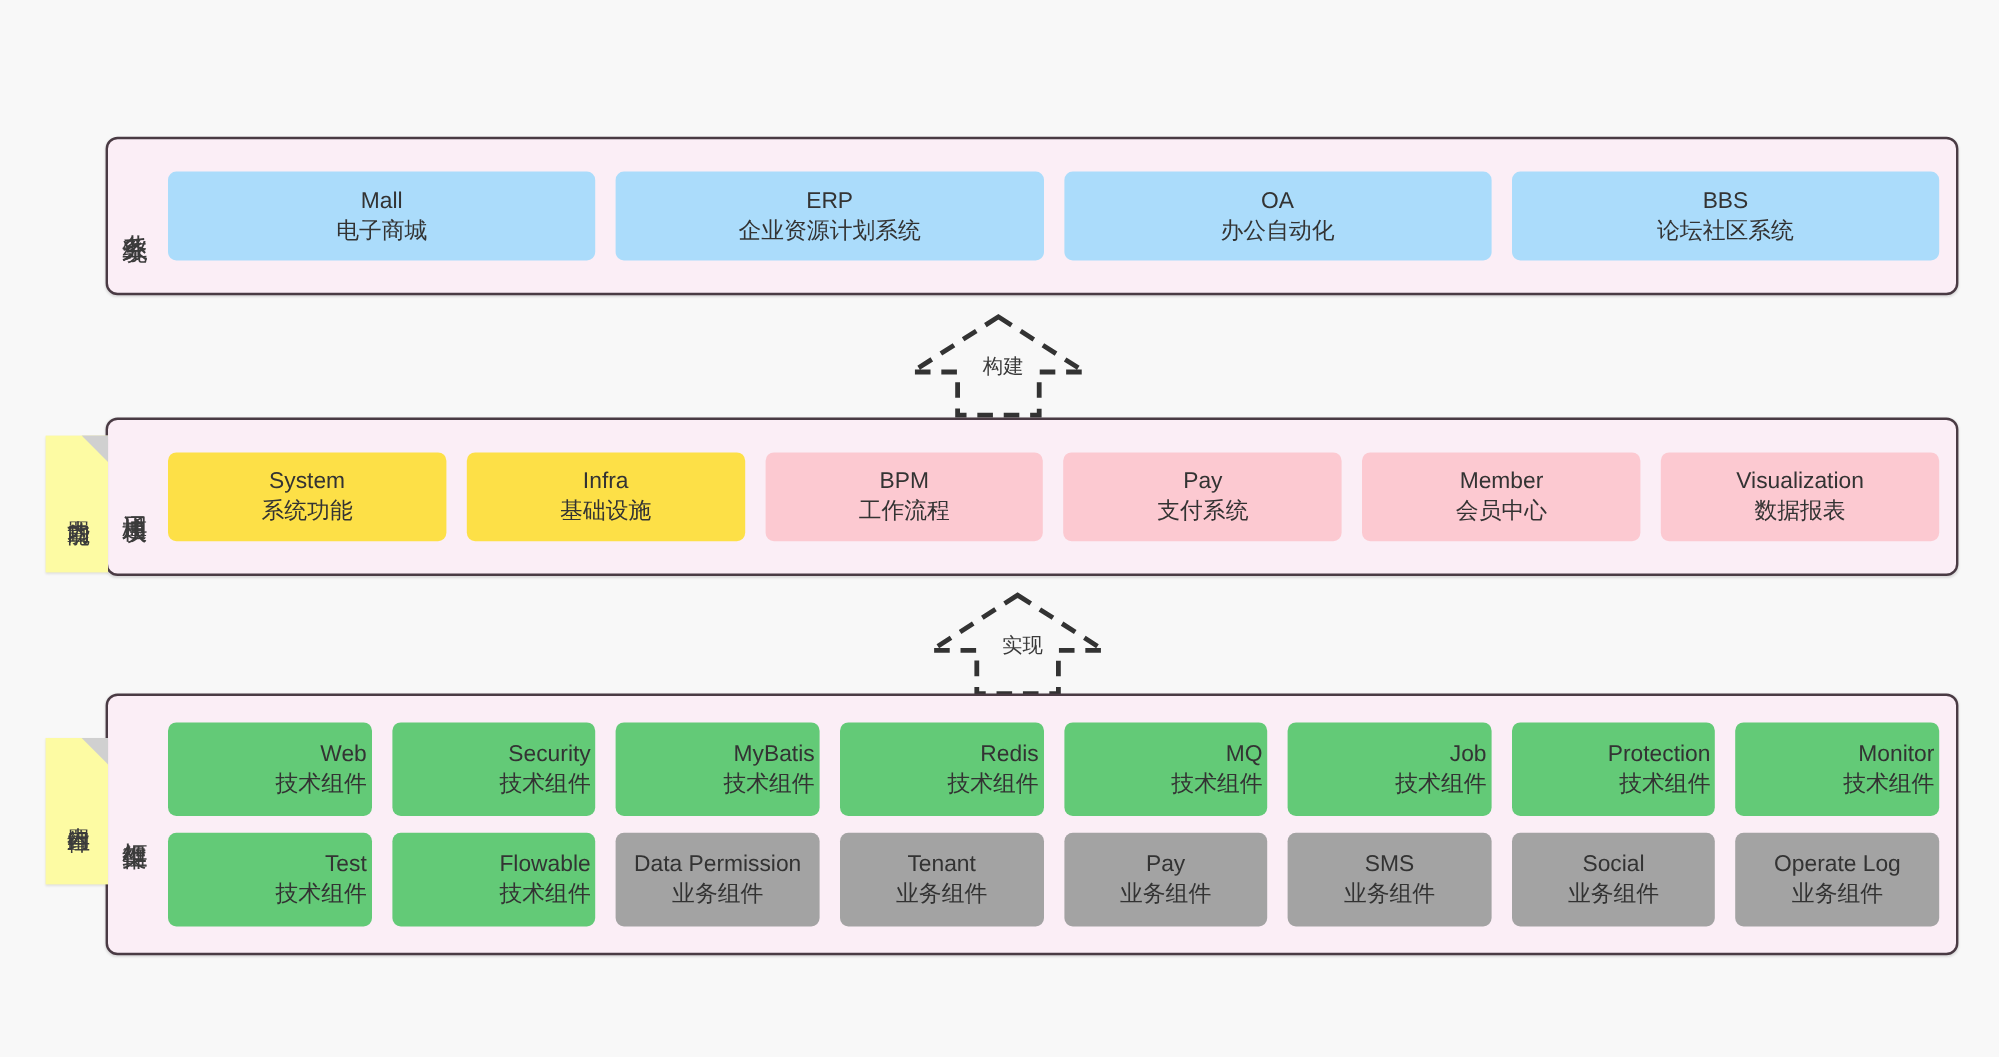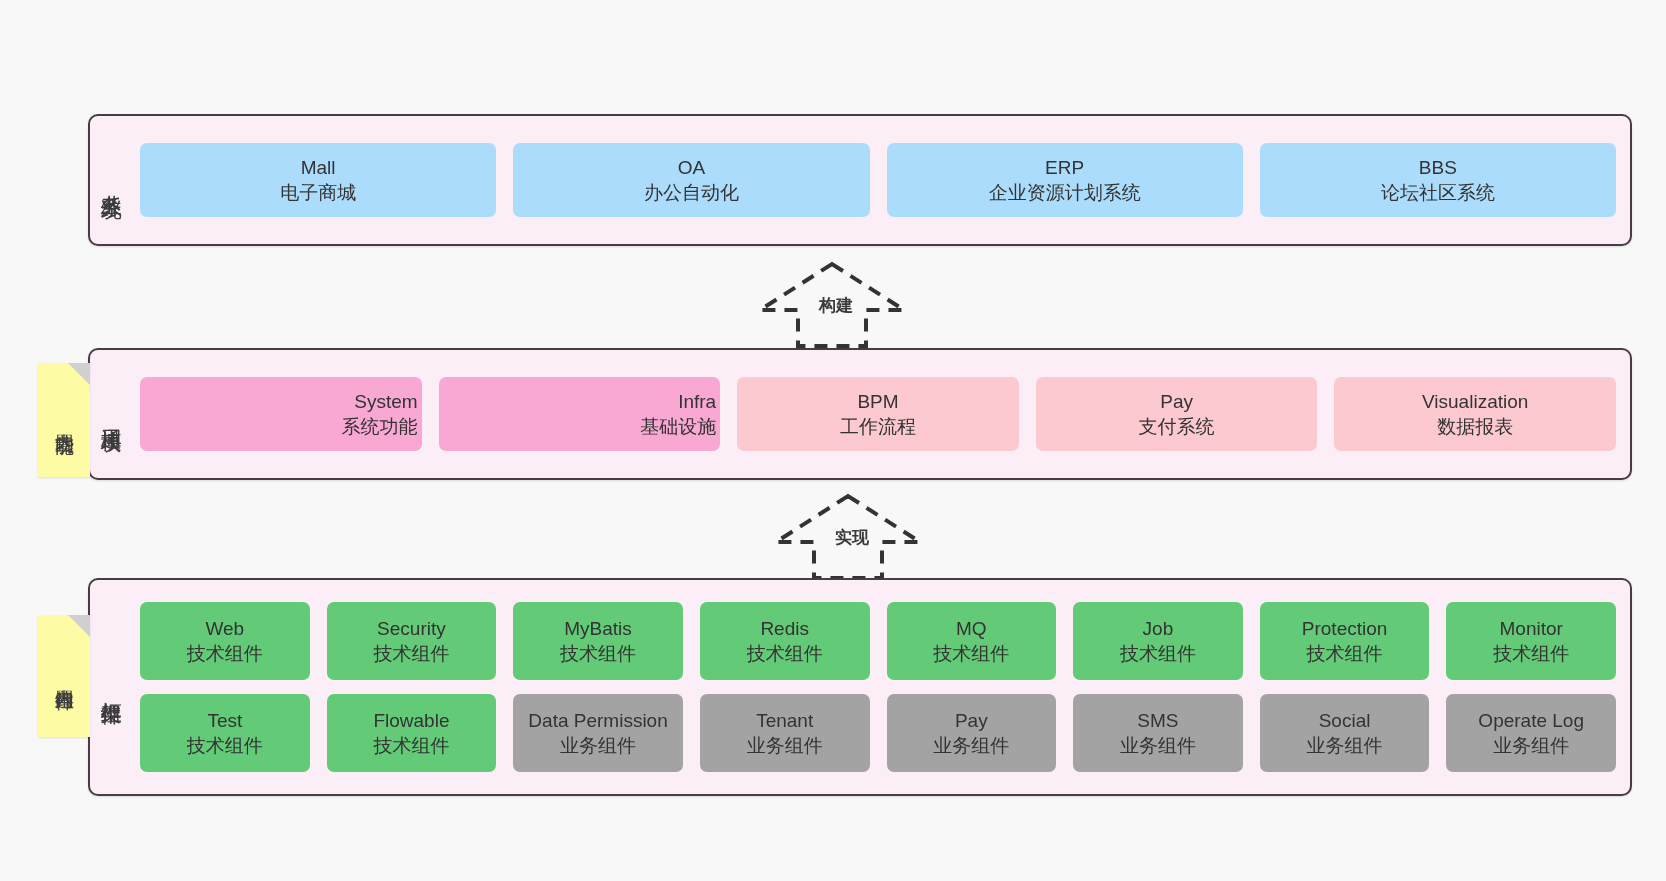--- a/index.html
+++ b/index.html
@@ -76,23 +76,23 @@
     line-height: 1.32;
     color: #333333;
     box-sizing: border-box;
     padding: 6px 4px;
     user-select: none;
   }
   .card .t1 { display: block; }
   .card .t2 { display: block; }
 
   .card-blue   { background: #abdcfb; }
-  .card-red    { background: #f9a8d4; align-items: flex-end; }
+  .card-red    { background: #fde047; }
   .card-pink   { background: #fcc9d1; }
-  .card-green  { background: #63ca77; }
+  .card-green  { background: #63ca77; align-items: flex-end; }
   .card-green-light { background: #a3a3a3; }
 
   
   #layer-business { left: 88px;  top: 114px; width: 1544px; height: 132px; }
   #layer-business .card { height: 74px; }
 
   
   #layer-common   { left: 88px;  top: 348px; width: 1544px; height: 132px; }
   #layer-common .card { height: 74px; }
 
@@ -125,21 +125,20 @@
     height: 0;
     border-left: 22px solid transparent;
     border-top: 22px solid #d0d0d0;
   }
   #sticky-common    { left: 38px; top: 363px; height: 114px; }
   #sticky-framework { left: 38px; top: 615px; height: 122px; }
 
   
   .arrow-group {
     position: absolute;
-    font-weight: bold;
   }
   .arrow-group svg { display: block; }
   .arrow-label {
     position: absolute;
     font-size: 17px;
     color: #3b3b3b;
     white-space: nowrap;
     user-select: none;
   }
   #arrow-build   { left: 752px; top: 258px; }
@@ -154,26 +153,26 @@
 
   <div class="layer" id="layer-business">
     <div class="layer-label">业务系统</div>
     <div class="layer-body">
       <div class="row">
         <div class="card card-blue">
           <span class="t1">Mall</span>
           <span class="t2">电子商城</span>
         </div>
         <div class="card card-blue">
+          <span class="t1">ERP</span>
+          <span class="t2">企业资源计划系统</span>
+        </div>
+        <div class="card card-blue">
           <span class="t1">OA</span>
           <span class="t2">办公自动化</span>
-        </div>
-        <div class="card card-blue">
-          <span class="t1">ERP</span>
-          <span class="t2">企业资源计划系统</span>
         </div>
         <div class="card card-blue">
           <span class="t1">BBS</span>
           <span class="t2">论坛社区系统</span>
         </div>
       </div>
     </div>
   </div>
 
   <div class="arrow-group" id="arrow-build">
@@ -197,20 +196,24 @@
         </div>
         <div class="card card-pink">
           <span class="t1">BPM</span>
           <span class="t2">工作流程</span>
         </div>
         <div class="card card-pink">
           <span class="t1">Pay</span>
           <span class="t2">支付系统</span>
         </div>
         <div class="card card-pink">
+          <span class="t1">Member</span>
+          <span class="t2">会员中心</span>
+        </div>
+        <div class="card card-pink">
           <span class="t1">Visualization</span>
           <span class="t2">数据报表</span>
         </div>
       </div>
     </div>
   </div>
 
   <div class="sticky" id="sticky-common">
     <span class="fold"></span>
     <span>内置功能</span>

